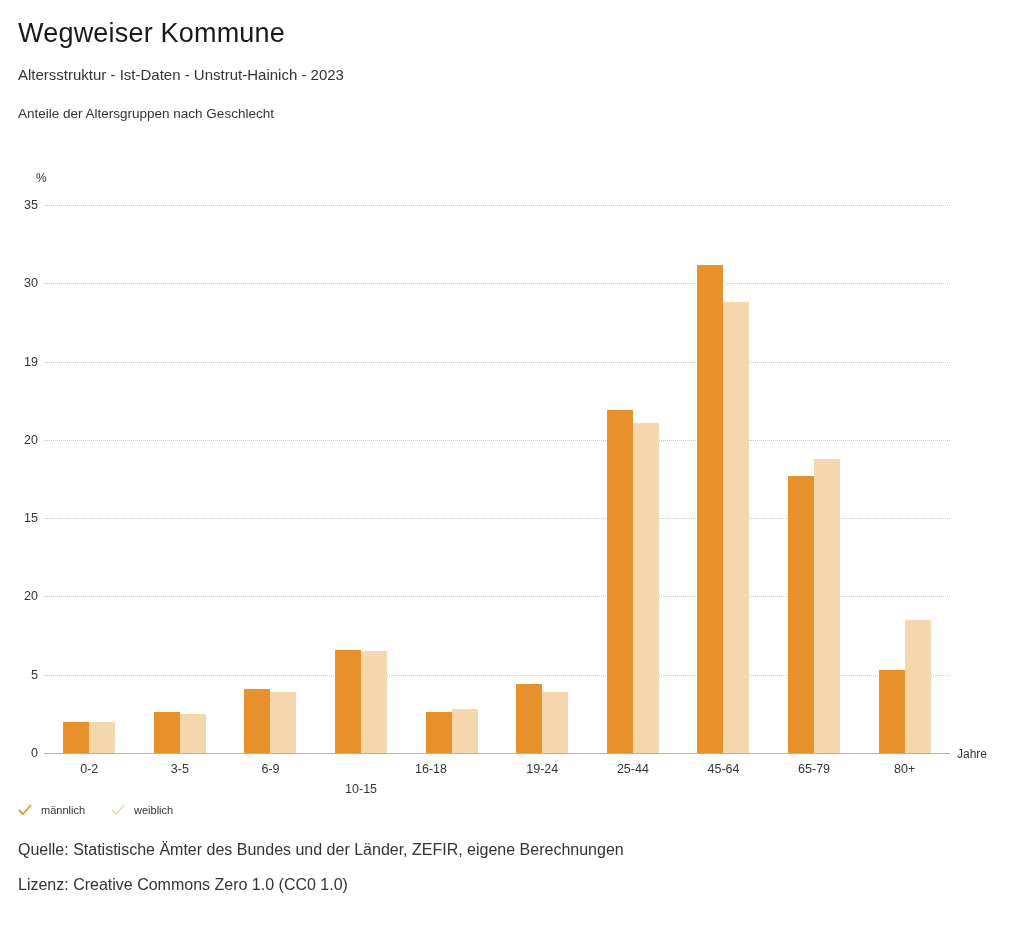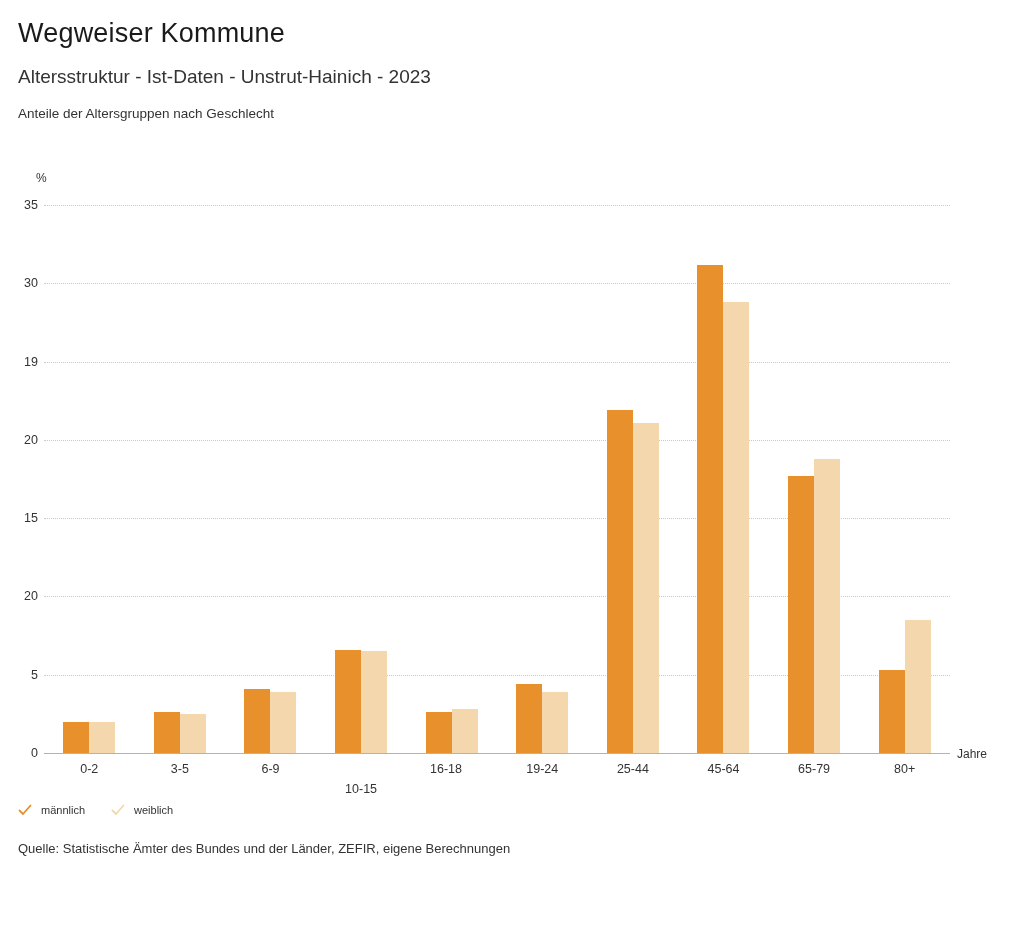--- a/index.html
+++ b/index.html
@@ -22,21 +22,21 @@
     top: 18px;
     font-size: 27px;
     font-weight: normal;
     letter-spacing: 0.2px;
     color: #1a1a1a;
   }
   #page-subtitle {
     position: absolute;
     left: 18px;
     top: 66px;
-    font-size: 19px;
+    font-size: 15px;
     font-weight: normal;
     color: #333333;
   }
   #page-caption {
     position: absolute;
     left: 18px;
     top: 106px;
     font-size: 13.5px;
     color: #333333;
   }
@@ -142,21 +142,21 @@
     position: relative;
   }
   .legend-check svg { display: block; }
   .legend-label { color: #333333; }
 
   
   #footer {
     position: absolute;
     left: 18px;
     top: 842px;
-    font-size: 13px;
+    font-size: 16px;
     color: #333333;
     line-height: 1;
   }
   #footer div { margin-bottom: 19px; }
 </style>
 </head>
 <body>
 
 <div id="page-title">Wegweiser Kommune</div>
 <div id="page-subtitle">Altersstruktur - Ist-Daten - Unstrut-Hainich - 2023</div>
@@ -223,21 +223,21 @@
       <div class="group" style="left: 815.4px; width: 90.6px;">
         <div class="bar male" title="männlich 80+: 5.3 %" style="height: 82.9829px; width: 26px; left: 19.3px; background: rgb(232, 144, 43);"></div>
         <div class="bar female" title="weiblich 80+: 8.5 %" style="height: 133.086px; width: 26px; left: 45.3px; background: rgb(244, 215, 172);"></div>
       </div>
     </div>
   <div id="xaxis-labels">
       <div class="xtick-label" style="left: 89.3px;">0-2</div>
       <div class="xtick-label" style="left: 179.9px;">3-5</div>
       <div class="xtick-label" style="left: 270.5px;">6-9</div>
       <div class="xtick-label" style="left: 361.1px; margin-top: 20px;">10-15</div>
-      <div class="xtick-label" style="left: 446px;">16-18</div>
+      <div class="xtick-label" style="left: 431px;">16-18</div>
       <div class="xtick-label" style="left: 542.3px;">19-24</div>
       <div class="xtick-label" style="left: 632.9px;">25-44</div>
       <div class="xtick-label" style="left: 723.5px;">45-64</div>
       <div class="xtick-label" style="left: 814.1px;">65-79</div>
       <div class="xtick-label" style="left: 904.7px;">80+</div>
     </div>
 </div>
 
 <div id="legend">
     <div class="legend-item">
@@ -253,13 +253,14 @@
         <svg width="14" height="14" viewBox="0 0 14 14">
           <path d="M1.5 7.5 L5 11 L12.5 2.5" fill="none" stroke="#f4d7ac" stroke-width="1.8" stroke-linecap="round" stroke-linejoin="round"></path>
         </svg>
       </span>
       <span class="legend-label">weiblich</span>
     </div>
   </div>
 
 <div id="footer">
   <div>Quelle: Statistische Ämter des Bundes und der Länder, ZEFIR, eigene Berechnungen</div>
+  <div>Lizenz: Creative Commons Zero 1.0 (CC0 1.0)</div>
 </div>
 
 </body></html>

